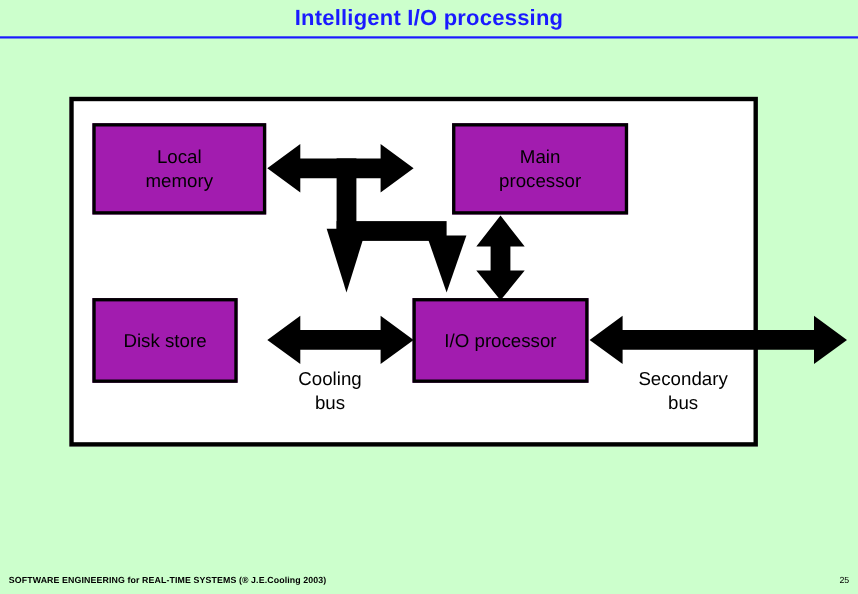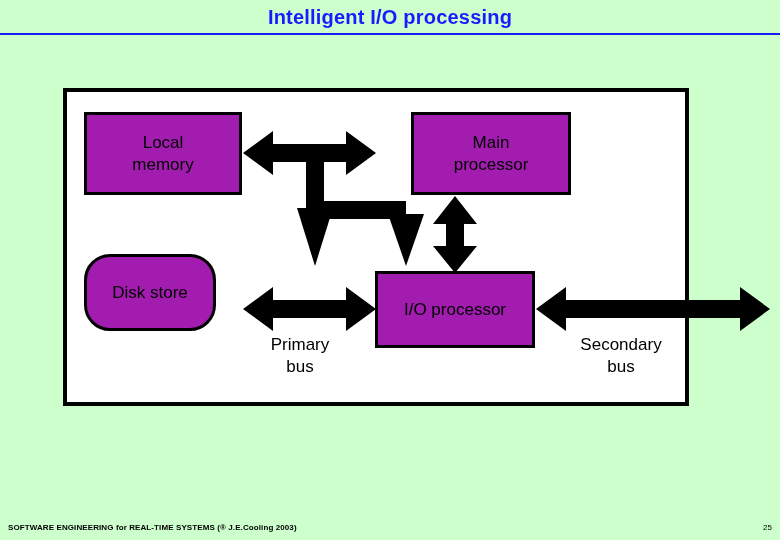--- a/index.html
+++ b/index.html
@@ -57,21 +57,21 @@
     display: flex;
     align-items: center;
     justify-content: center;
     text-align: center;
     font-size: 17px;
     color: #000000;
     line-height: 1.25;
   }
   #box-local-memory { left: 84px;  top: 112px; width: 158px; height: 83px; }
   #box-main-processor { left: 375px; top: 112px; width: 160px; height: 83px; margin-left: 36px; }
-  #box-disk-store   { left: 84px;  top: 254px; width: 132px; height: 77px; border-radius: 26px; }
+  #box-disk-store   { left: 84px;  top: 271px; width: 132px; height: 77px; }
   #box-io-processor { left: 375px; top: 271px; width: 160px; height: 77px; }
 
   
   .bus-label {
     position: absolute;
     font-size: 17px;
     color: #000000;
     text-align: center;
     line-height: 1.3;
   }
@@ -122,21 +122,21 @@
   <span style="white-space:pre-line">Main
 processor</span>
 </div>
 <div class="node-box" id="box-disk-store">
   <span style="white-space:pre-line">Disk store</span>
 </div>
 <div class="node-box" id="box-io-processor">
   <span style="white-space:pre-line">I/O processor</span>
 </div>
 
-<div class="bus-label" id="label-primary-bus" style="white-space:pre-line">Primary
+<div class="bus-label" id="label-primary-bus" style="white-space:pre-line">Cooling
 bus</div>
 <div class="bus-label" id="label-secondary-bus" style="white-space:pre-line">Secondary
 bus</div>
 
 <svg class="arrow-layer" viewBox="0 0 780 540">
     Main processor (horizontal double arrow) --&gt;
   <g>
     <polygon fill="#000000" points="
       243,153  273,131  273,144  346,144  346,131  376,153  346,175  346,162  273,162  273,175"></polygon>
   </g>

